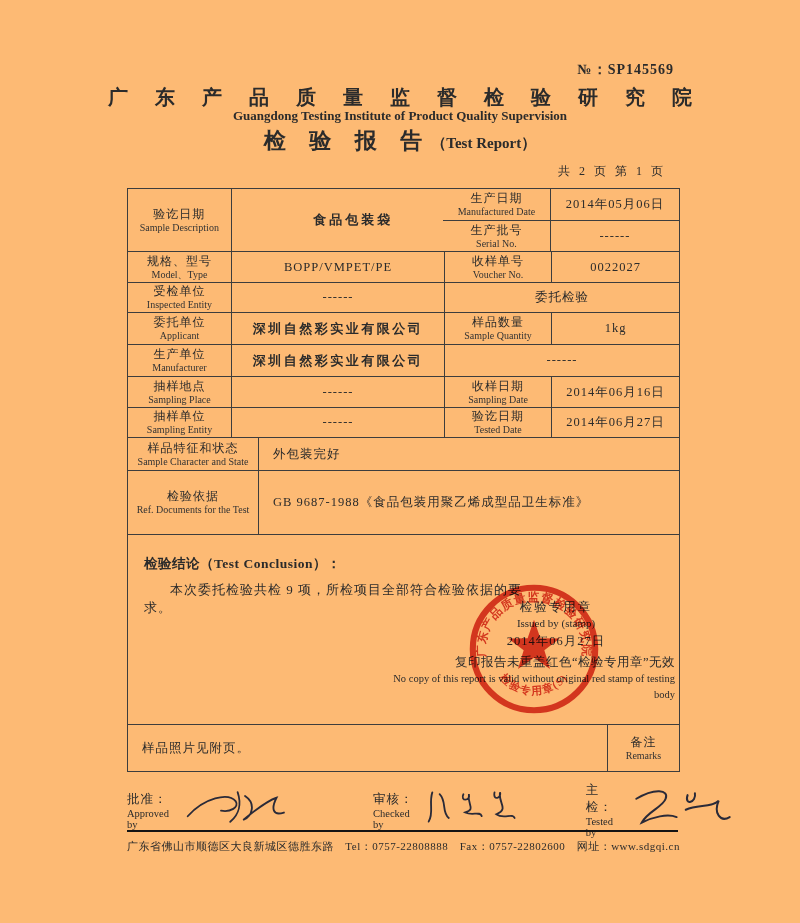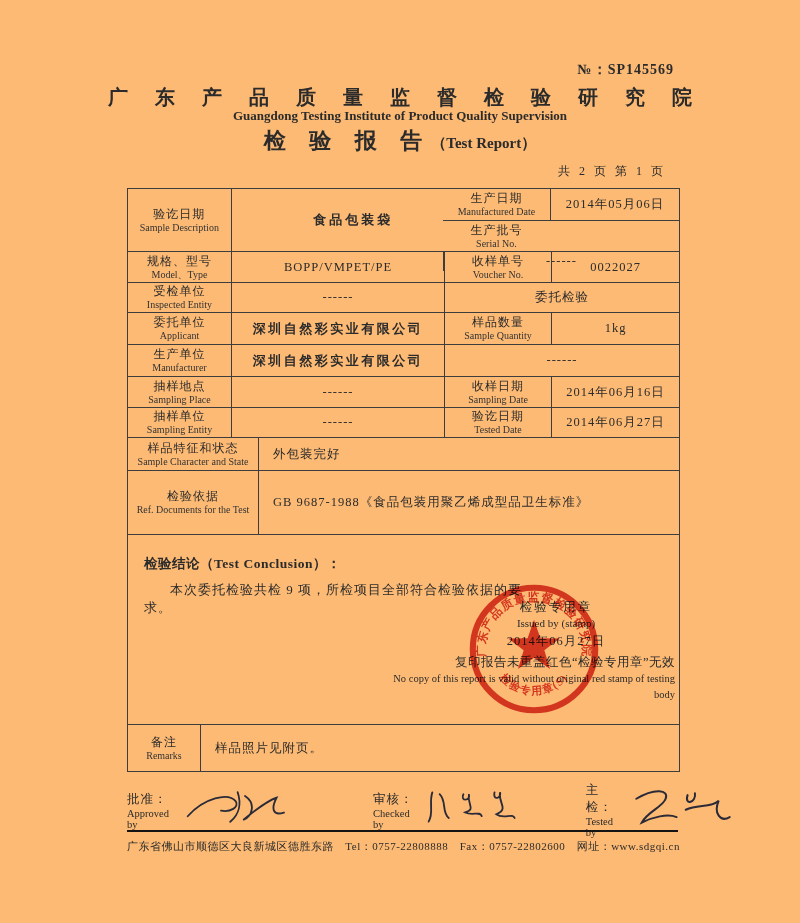--- a/index.html
+++ b/index.html
@@ -27,21 +27,21 @@
   .cell + .cell { border-left:1px solid #3d3d3d; }
   .c1 { width:103px; } .c2 { width:213px; }
   .c3 { width:107px; } .c4 { flex:1; }
   .lab-cn { font-size:12px; letter-spacing:1px; line-height:1.25; }
   .lab-en { font-size:10px; line-height:1.2; color:#333; }
   .val { font-size:12.5px; letter-spacing:1px; }
   .val.company { font-weight:bold; letter-spacing:2.5px; font-size:13px; }
   .val.sample { font-weight:bold; letter-spacing:3px; font-size:13px;margin-left:32px; }
   .subrows { display:flex; flex-direction:column; width:237px; padding:0; }
   .subrow { display:flex; flex:1; }
-  .subrow + .subrow { border-top:1px solid #3d3d3d;flex-direction:column; }
+  .subrow + .subrow { border-top:1px solid #3d3d3d; }
   .wide-lab { width:130px; }
   .wide-val { flex:1; align-items:flex-start; text-align:left; padding-left:14px; }
   .remark-lab { width:72px; }
 
   .conclusion-cell { position:relative; height:190px; width:100%; }
   .conclusion-head { position:absolute; top:20px; left:16px; font-size:13.5px; font-weight:bold; letter-spacing:0.5px; }
   .conclusion-text { position:absolute; top:46px; left:16px; font-size:13px; letter-spacing:1px; text-indent:2em; width:400px; }
   .stamp-notes { position:absolute; top:63px; right:4px; width:300px; text-align:center; line-height:1.45; }
   .stamp-notes .top-block { width:190px; margin:0 24px 0 auto; text-align:center; }
   .sn-cn { font-size:12.5px; letter-spacing:2px; }
@@ -248,27 +248,27 @@
             <textPath href="#arcTop" startOffset="50%" text-anchor="middle">广东产品质量监督检验研究院</textPath>
           </text>
           <text font-size="16" font-weight="bold" fill="#d03126" letter-spacing="2" font-family="Liberation Serif, serif">
             <textPath href="#arcBottom" startOffset="50%" text-anchor="middle">检验专用章(S)</textPath>
           </text>
         </svg>
       </div>
     </div>
 
     <div class="trow" style="height:47px;">
+      <div class="cell wide-val">
+          <span class="val">样品照片见附页。</span>
+        </div>
       <div class="cell remark-lab">
         <span class="lab-cn">备注</span>
         <span class="lab-en">Remarks</span>
       </div>
-      <div class="cell wide-val">
-          <span class="val">样品照片见附页。</span>
-        </div>
     </div>
   </div>
 
   <div class="sign-row">
     <div class="sig-group">
       <div class="sig-labels">
         <span class="sig-cn">批准：</span>
         <span class="sig-en">Approved by</span>
       </div>
       <svg class="sig-svg" width="120" height="44" viewBox="0 0 120 44">

